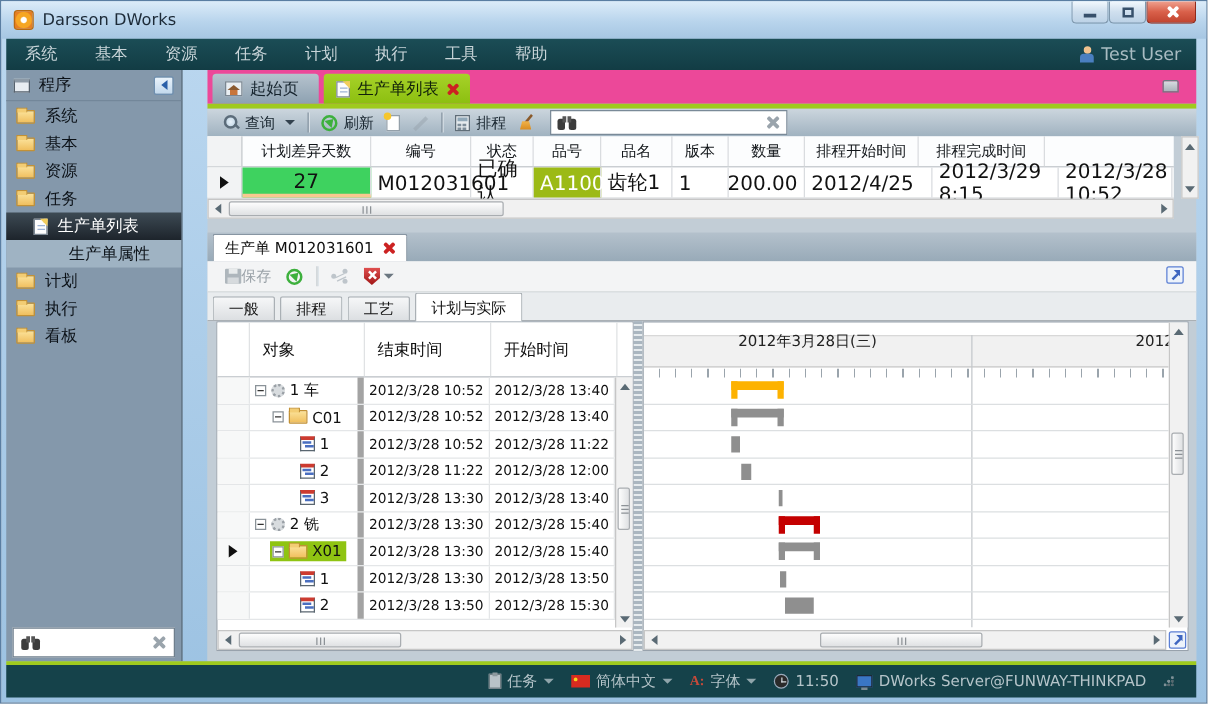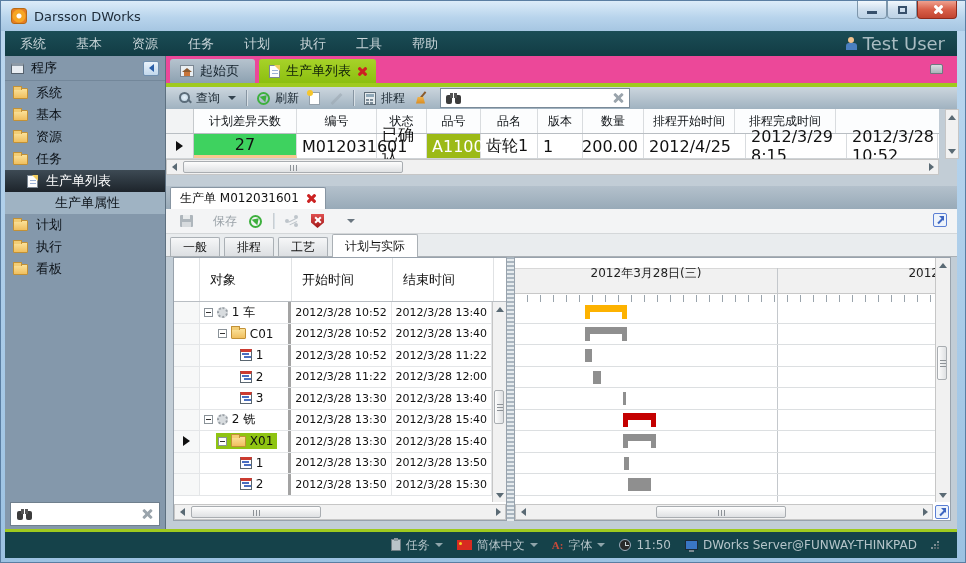--- a/index.html
+++ b/index.html
@@ -19,27 +19,27 @@
   .wbtn.close { width:40px; background:linear-gradient(#efa18f,#d9604a 50%,#c14430); border-color:#8e2a1c; }
   .glyph-min { width:10px; height:3px; background:#37506b; margin-top:6px; }
   .glyph-max { width:9px; height:8px; border:2px solid #37506b; }
   .glyph-x { position:relative; width:11px; height:11px; }
   .glyph-x::before,.glyph-x::after { content:""; position:absolute; left:5px; top:0; width:3px; height:11px; background:#fff; border-radius:1px; }
   .glyph-x::before { transform:rotate(45deg);} .glyph-x::after { transform:rotate(-45deg);}
 
   
   .menubar { position:absolute; left:4px; right:8px; top:30px; height:25px; background:linear-gradient(#1b4d56,#123c44); display:flex; align-items:center; }
   .menu-item { padding:0 15px; color:#c8d4d8; font-size:13px; line-height:25px; cursor:default; }
-  .menu-user { position:absolute; right:12px; display:flex; align-items:center; color:#a9bcc2; font-size:18px; }
+  .menu-user { position:absolute; right:12px; display:flex; align-items:center; color:#a9bcc2; font-size:14px; }
   .i-person { width:11px; height:13px; position:relative; margin-right:6px; }
   .i-person::before { content:""; position:absolute; left:2.5px; top:0; width:6px; height:6px; border-radius:50%; background:#f0c28e; }
   .i-person::after { content:""; position:absolute; left:0; top:6px; width:11px; height:7px; border-radius:3px 3px 0 0; background:#4a7fc0; }
 
   
-  .sidebar { position:absolute; left:4px; top:55px; width:161px; height:473px; background:#8498ab; border-right:1px solid #5d7080; }
+  .sidebar { position:absolute; left:4px; top:55px; width:141px; height:473px; background:#8498ab; border-right:1px solid #5d7080; }
   .side-header { height:25px; display:flex; align-items:center; padding:0 6px; border-bottom:1px solid #73879a; }
   .i-appwin { width:13px; height:11px; background:#e8edf2; border:1px solid #55616d; border-top:3px solid #8d9aa6; margin-right:7px; }
   .side-header .lbl { flex:1; font-size:13px; color:#0c1218; }
   .collapse-btn { width:16px; height:15px; background:linear-gradient(#eaf3fb,#c2d8ec); border:1px solid #6f8faf; border-radius:2px; display:flex; align-items:center; justify-content:center; }
   .arr-left { width:0; height:0; border-top:4px solid transparent; border-bottom:4px solid transparent; border-right:5px solid #2a5fa8; }
   .side-items { position:absolute; top:26px; left:0; right:0; }
   .side-item { height:22px; display:flex; align-items:center; padding-left:8px; color:#0c1218; font-size:13px; cursor:default; }
   .side-item .lbl { margin-left:8px; }
   .side-item.sel { background:linear-gradient(#3d4a54,#1d242b); color:#fff; padding-left:22px; }
   .side-item.child { background:#9fb3c3; padding-left:42px; }
@@ -121,21 +121,21 @@
   .hs-arr.l{left:0;} .hs-arr.r{right:0;}
   .hthumb { position:absolute; top:1px; height:12px; background:linear-gradient(#fdfdfd,#dfe1e3); border:1px solid #a9adb1; border-radius:2px; }
   .hthumb::before { content:""; position:absolute; left:50%; top:3px; width:1px; height:6px; background:#8d9297; box-shadow:-3px 0 0 #8d9297, 3px 0 0 #8d9297; }
   .vthumb { position:absolute; left:1px; width:10px; background:linear-gradient(90deg,#fdfdfd,#dfe1e3); border:1px solid #a9adb1; border-radius:2px; }
   .vthumb::before { content:""; position:absolute; top:50%; left:2px; height:1px; width:6px; background:#8d9297; box-shadow:0 -3px 0 #8d9297, 0 3px 0 #8d9297; }
 
   
   .doctab-strip { position:absolute; left:0; right:0; top:130px; height:23px; background:linear-gradient(#b4c1cc,#98aab8); }
   .doctab { position:absolute; left:4px; bottom:0; height:22px; background:#fff; border:1px solid #8795a2; border-bottom:none; border-radius:2px 2px 0 0; display:flex; align-items:center; padding:0 9px; gap:8px; font-size:12px; }
   .toolbar2 { position:absolute; left:0; right:0; top:153px; height:25px; background:#f3f4f5; border-bottom:1px solid #d4d7d9; display:flex; align-items:center; padding-left:8px; }
-  .t2btn { display:flex; align-items:center; gap:20px; padding:0 6px; color:#9aa2a8; }
+  .t2btn { display:flex; align-items:center; gap:0; padding:0 6px; color:#9aa2a8; }
   .i-save { width:13px; height:12px; background:#aeb6bc; position:relative; border-radius:1px; }
   .i-save::before { content:""; position:absolute; left:3px; top:0; width:7px; height:4px; background:#e8ebec; }
   .i-save::after { content:""; position:absolute; left:2px; bottom:0; width:9px; height:5px; background:#d6dadd; }
   .i-nodes { width:14px; height:12px; position:relative; opacity:.5; }
   .i-nodes::before { content:""; position:absolute; left:0; top:4px; width:4px; height:4px; border-radius:50%; background:#8b98a2; box-shadow:9px -4px 0 #8b98a2, 9px 4px 0 #8b98a2; }
   .i-nodes::after { content:""; position:absolute; left:3px; top:5px; width:8px; height:1px; background:#8b98a2; transform:rotate(-25deg); box-shadow:0 3px 0 #8b98a2; }
   .i-shield { width:13px; height:14px; background:linear-gradient(#e05050,#a01515); clip-path:polygon(0 0,100% 0,100% 60%,50% 100%,0 60%); position:relative; }
   .i-shield::before,.i-shield::after { content:""; position:absolute; left:5.5px; top:2px; width:2px; height:8px; background:#fff; }
   .i-shield::before { transform:rotate(45deg);} .i-shield::after { transform:rotate(-45deg);}
   .i-ext { width:14px; height:14px; border:1px solid #5b7fd4; background:#edf3fb; border-radius:2px; position:relative; }
@@ -149,21 +149,21 @@
   
   .content { position:absolute; left:0; right:0; top:201px; bottom:0; background:#c2cdd6; }
   .panel { position:absolute; background:#fff; border:1px solid #98a2ac; }
   .panel.tree { left:7px; top:0px; width:334px; height:264px; }
   .tree-head { display:flex; height:44px; border-bottom:1px solid #b9bec3; background:#fff; }
   .th-cell { border-right:1px solid #e0e2e4; display:flex; align-items:center; padding-left:10px; font-size:13px; }
   .tree-rows { position:absolute; left:0; top:44px; right:14px; }
   .trow { display:flex; height:21.5px; border-bottom:1px solid #e4e6e8; }
   .trow.sel .obj-inner { background:#8fc412; }
   .tr-marker { width:26px; border-right:1px solid #e4e6e8; background:#f7f8f8; display:flex; align-items:center; justify-content:center; }
-  .tr-obj { width:92px; border-right:3px solid #a3a3a3; display:flex; align-items:center; overflow:hidden; }
+  .tr-obj { width:92px; border-right:5px solid #a3a3a3; display:flex; align-items:center; overflow:hidden; }
   .obj-inner { display:flex; align-items:center; gap:4px; padding:1px 4px 1px 2px; }
   .tr-time { width:101px; border-right:1px solid #e4e6e8; display:flex; align-items:center; justify-content:center; font-size:11px; white-space:nowrap; }
   .i-expand { width:9px; height:9px; background:#fff; border:1px solid #8a9298; position:relative; flex:none; }
   .i-expand::before { content:""; position:absolute; left:1px; top:3px; width:5px; height:1px; background:#333; }
   .i-gear { width:11px; height:11px; border:2px dotted #9aa0a6; border-radius:50%; background:#d8dcdf; flex:none; }
   .i-cal { width:12px; height:12px; background:#fff; border:1px solid #5a6670; border-top:3px solid #cc3b30; position:relative; flex:none; }
   .i-cal::before { content:""; position:absolute; left:1px; top:1px; width:7px; height:2px; background:#4a6fc0; box-shadow:2px 3px 0 #4a6fc0; }
   .tree-vscroll { right:0; top:44px; bottom:18px; left:auto; width:14px; position:absolute; background:#f1f1f1; border-left:1px solid #c6c6c6; }
   .tree-hscroll { left:0; bottom:0; width:332px; position:absolute; }
 
@@ -417,22 +417,22 @@
         <div class="stab">排程</div>
         <div class="stab">工艺</div>
         <div class="stab active">计划与实际</div>
       </div>
 
     <div class="content">
       <div class="panel tree">
         <div class="tree-head">
           <div class="th-cell" style="width:26px;padding:0;"></div>
           <div class="th-cell" style="width:92px;">对象</div>
+          <div class="th-cell" style="width:101px;">结束时间</div>
           <div class="th-cell" style="width:101px;">开始时间</div>
-          <div class="th-cell" style="width:101px;">结束时间</div>
         </div>
         <div class="tree-rows">
             <div class="trow">
               <div class="tr-marker"></div>
               <div class="tr-obj">
                 <span class="obj-inner" style="margin-left: 2px;">
                   <span class="i-expand"></span>
                   <span class="i-gear"></span>
                   <span>1 车</span>
                 </span>

